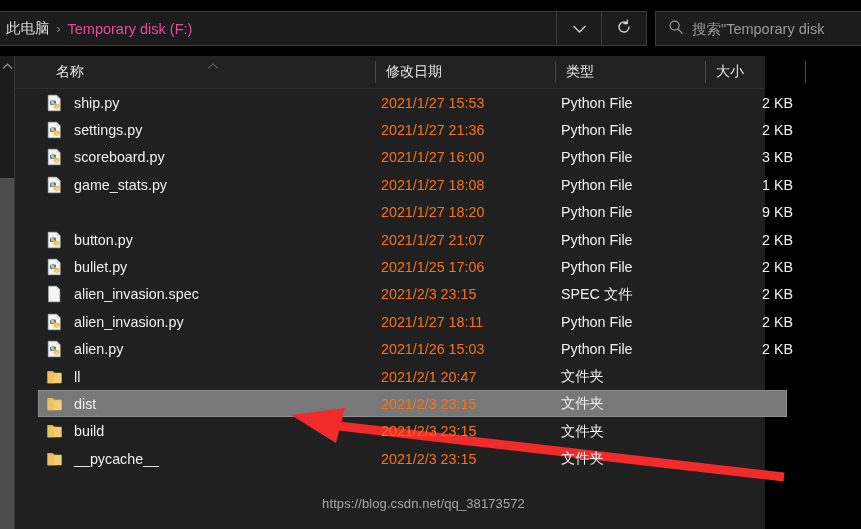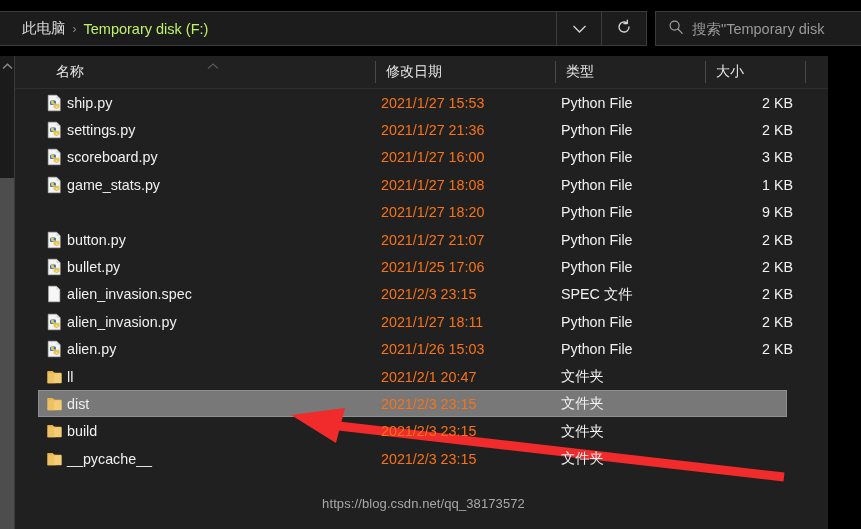--- a/index.html
+++ b/index.html
@@ -17,24 +17,24 @@
     position:absolute;left:0;top:0;width:861px;height:56px;
     background:#000000;
   }
   #addressbar{
     position:absolute;left:0;top:11px;width:647px;height:35px;
     background:#1c1c1c;border:1px solid #3b3b3b;border-left:none;
     box-sizing:border-box;display:flex;align-items:center;
   }
   #crumbs{
     display:flex;align-items:center;flex:1;height:100%;
-    padding-left:18px;overflow:hidden;
+    padding-left:2px;overflow:hidden;
   }
   .crumb{
-    color:#bef264;font-size:14.5px;white-space:nowrap;padding:0 4px;
+    color:#ec4899;font-size:14.5px;white-space:nowrap;padding:0 4px;
   }
   .crumb.muted{color:#dcdcdc;}
   .crumb-sep{
     color:#8a8a8a;font-size:12px;padding:0 3px;user-select:none;
   }
   #addr-chevron{
     width:44px;height:33px;display:flex;align-items:center;justify-content:center;
     border-left:1px solid #3b3b3b;
   }
   #addr-refresh{
@@ -48,21 +48,21 @@
   }
   #search-input{
     border:none;background:transparent;outline:none;
     color:#9a9a9a;font-size:14.5px;font-family:inherit;
     width:190px;padding:0;margin-left:8px;white-space:nowrap;
   }
   #search-input::placeholder{color:#9a9a9a;opacity:1;}
 
   
   #explorer{
-    position:absolute;left:14px;top:56px;width:814px;height:473px;
+    position:absolute;left:14px;top:56px;width:751px;height:473px;
     background:#202020;
     border-left:1px solid #3a3a3a;
     box-sizing:border-box;
   }
 
   
   #colheader{
     position:relative;height:32px;background:#212121;
     border-bottom:1px solid #2e2e2e;
   }
@@ -83,21 +83,21 @@
   .row{
     position:relative;height:27.4px;display:flex;align-items:center;
     box-sizing:border-box;
   }
   .row.selected .rowbg{
     position:absolute;left:23px;top:0;width:749px;height:27px;
     background:#787878;border:1px solid #8f8f8f;box-sizing:border-box;
   }
   .cell{position:relative;z-index:2;box-sizing:border-box;}
   .c-name{
-    position:absolute;left:31px;display:flex;align-items:center;gap:4px;
+    position:absolute;left:31px;display:flex;align-items:center;gap:11px;
     color:#f0f0f0;font-size:14.3px;white-space:nowrap;
   }
   .c-date{
     position:absolute;left:356px;color:#f97316;font-size:14.3px;
     padding-left:10px;white-space:nowrap;
   }
   .c-type{
     position:absolute;left:536px;color:#f0f0f0;font-size:14.3px;
     padding-left:10px;white-space:nowrap;
   }

